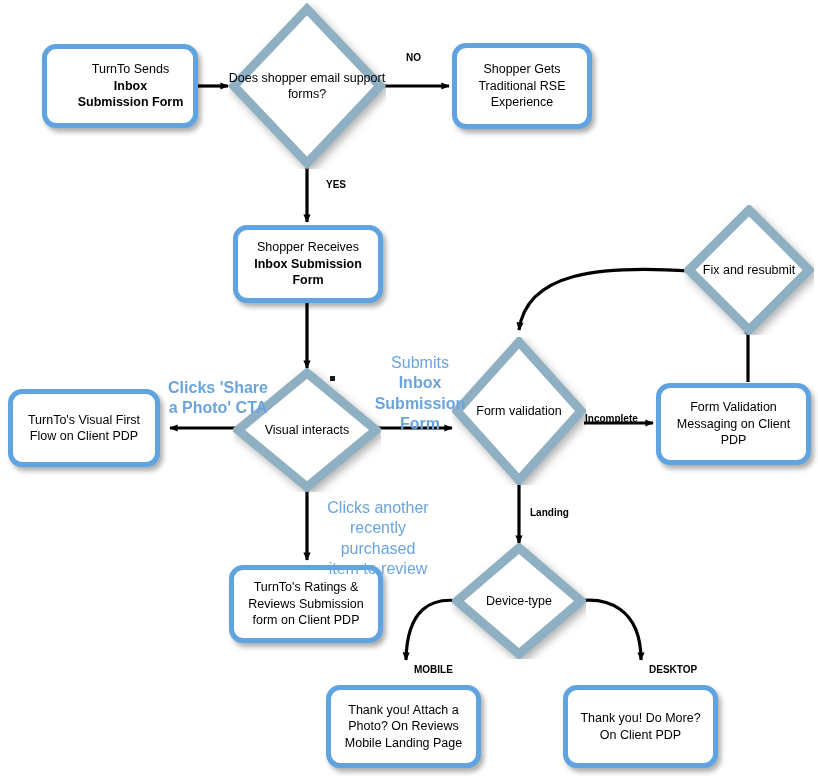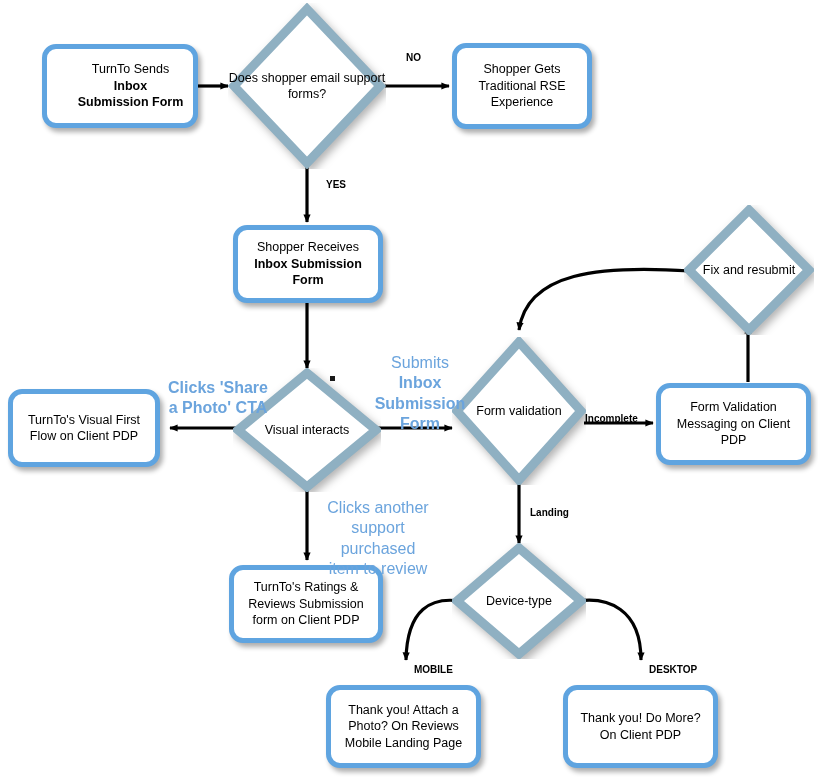--- a/index.html
+++ b/index.html
@@ -235,17 +235,17 @@
 
   <div class="edge-label-blue" style="left:372px; top:353px; width:96px;">
     <span>Submits</span><br>
     <b>Inbox</b><br>
     <b>Submission</b><br>
     <b>Form</b>
   </div>
 
   <div class="edge-label-blue" style="left:317px; top:498px; width:122px;">
     <span>Clicks another</span><br>
-    <span>support purchased</span><br>
+    <span>recently purchased</span><br>
     <span>item to review</span>
   </div>
 
 </div>
 
 </body></html>

